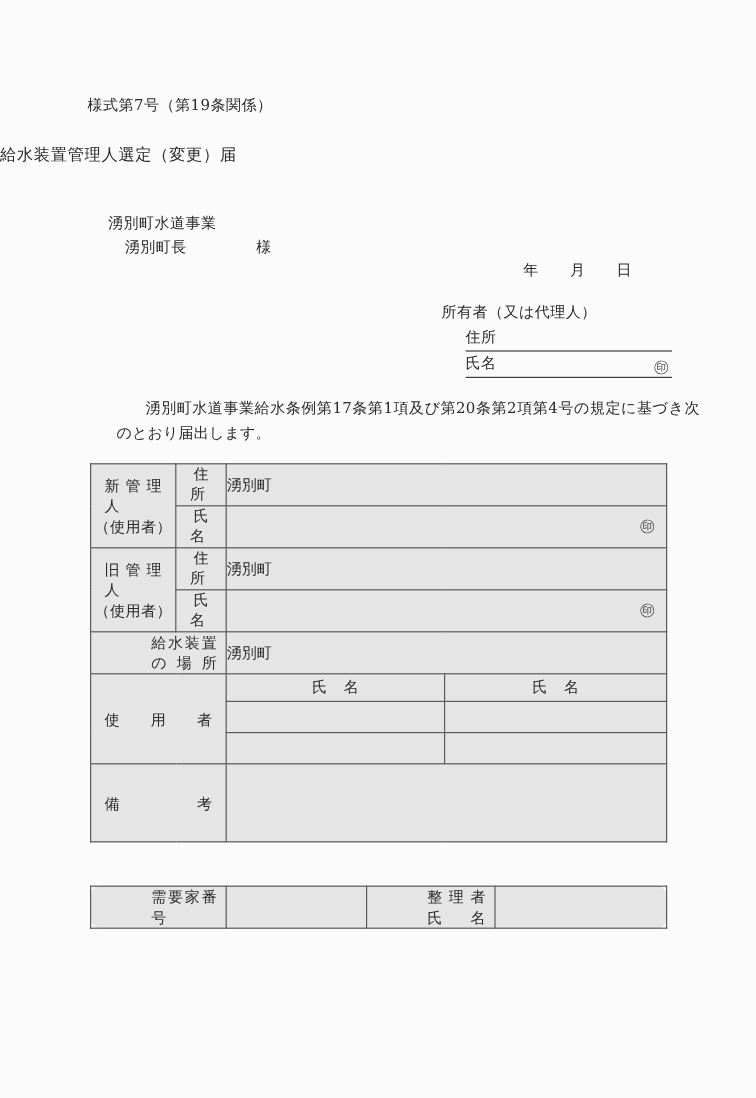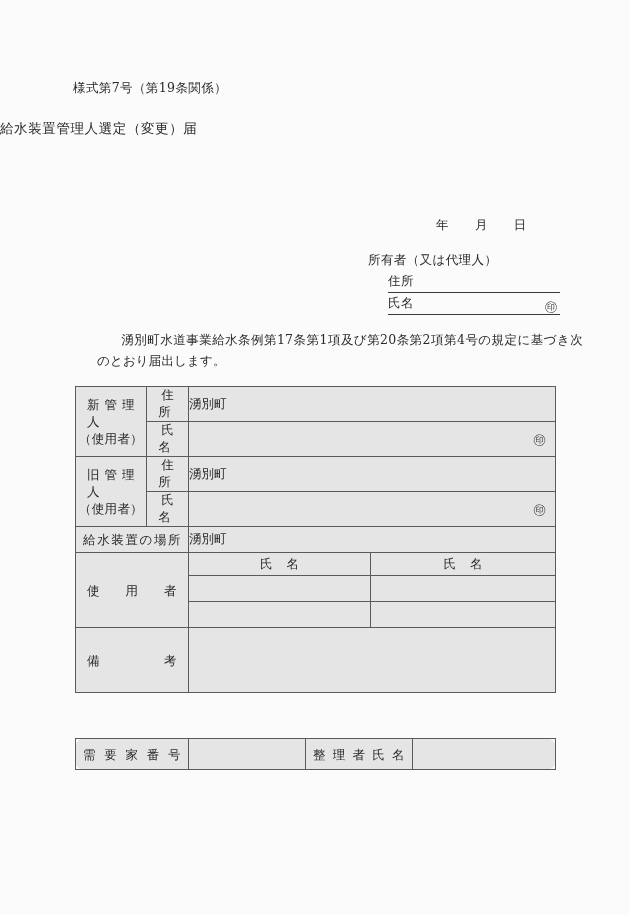--- a/index.html
+++ b/index.html
@@ -161,20 +161,21 @@
     text-align: justify;
     text-align-last: justify;
     padding: 0 11px;
     letter-spacing: 0.4px;
   }
   .spread-tight {
     display: block;
     text-align: justify;
     text-align-last: justify;
     padding: 0 7px;
+    margin-left: 43px;
   }
   .sub-lbl {
     text-align: center;
   }
   .sub-lbl span {
     display: inline-block;
     letter-spacing: 6px;
     text-indent: 6px;
   }
   .val {
@@ -208,20 +209,24 @@
 </head>
 <body>
 
 <div class="page">
 
   <div class="form-code">様式第7号（第19条関係）</div>
 
   <div class="doc-title">給水装置管理人選定（変更）届</div>
 
   <div class="addressee">
+    <div class="line1">湧別町水道事業</div>
+    <div class="line2">
+      <span>湧別町長</span><span class="sama">様</span>
+    </div>
   </div>
 
   <div class="date-line">
     <span>年</span><span>月</span><span>日</span>
   </div>
 
   <div class="owner-block">
     <div class="owner-title">所有者（又は代理人）</div>
     <div class="owner-row">
       <span class="owner-label">住所</span>

